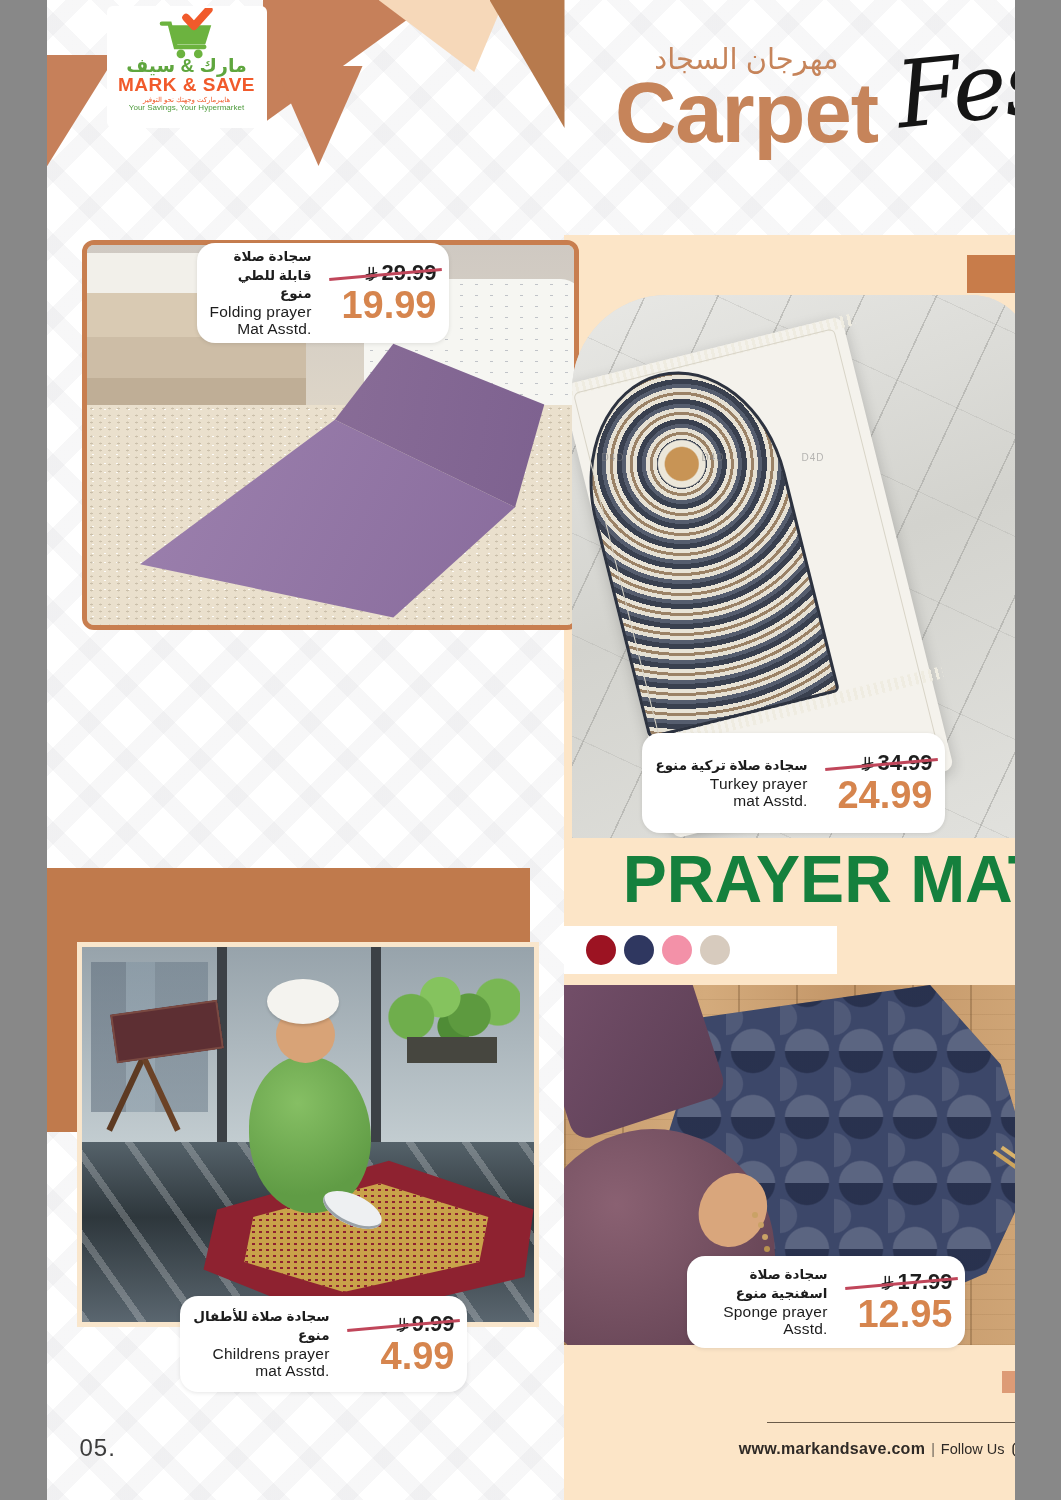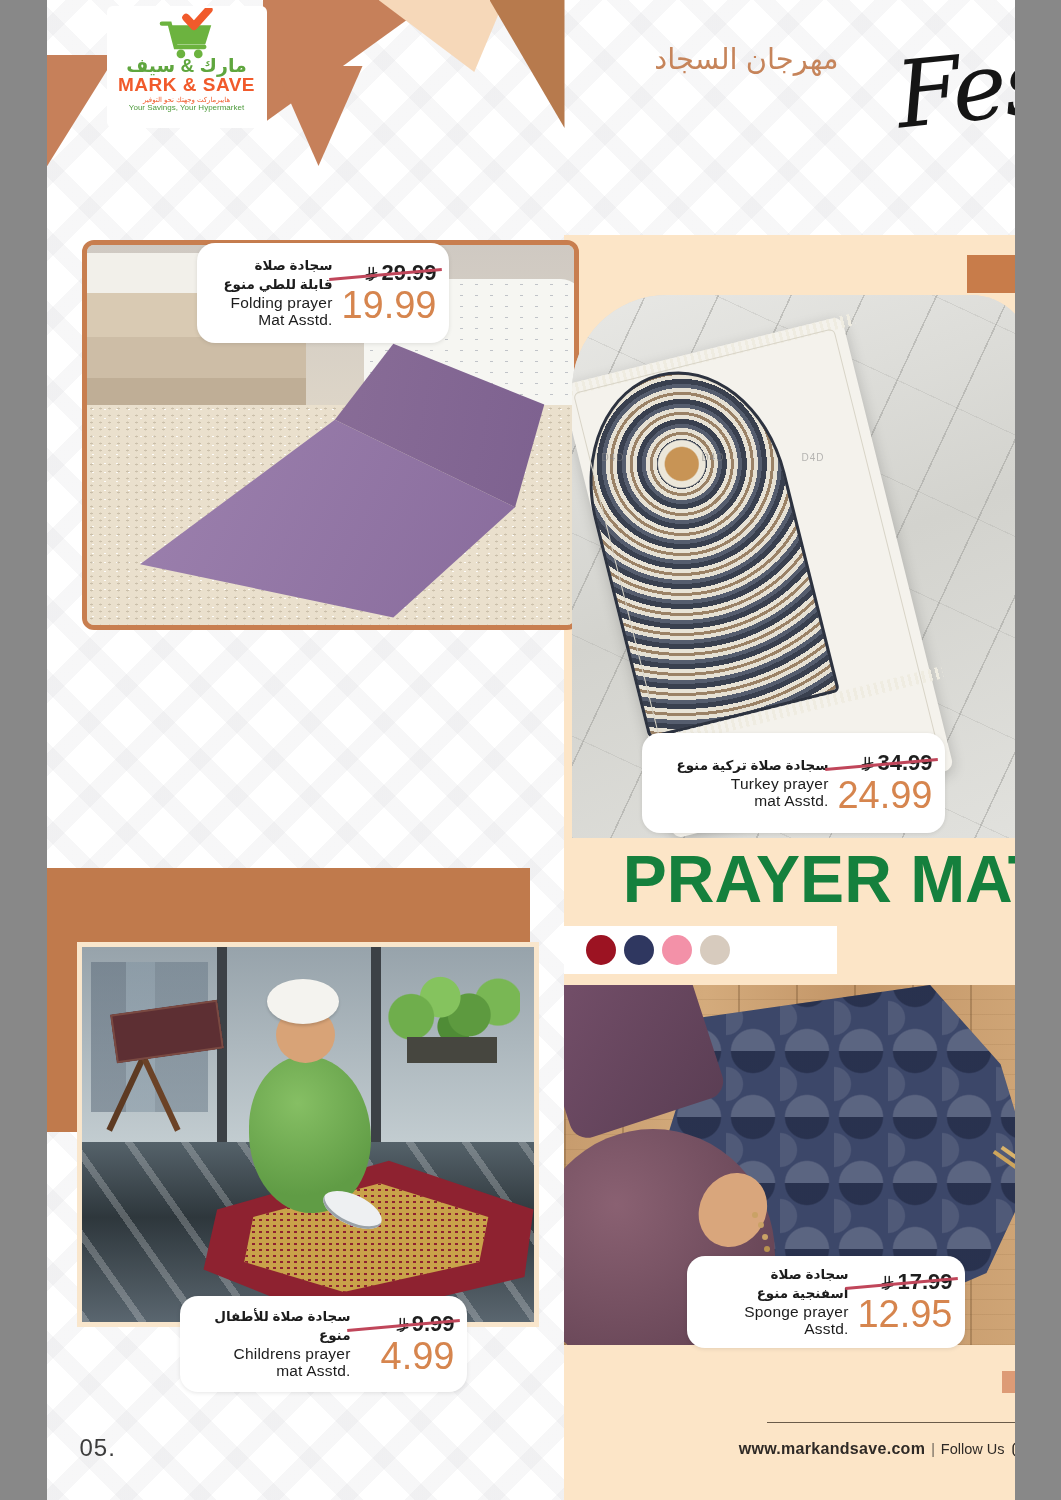--- a/index.html
+++ b/index.html
@@ -34,29 +34,29 @@
   .logo-tag-en{font-size:8px;font-weight:normal;color:#4E9B3C;line-height:1.1;}
 
   
   .title-ar{left:555px;top:42px;width:290px;text-align:center;font-size:29px;color:#C6845A;z-index:3;direction:rtl;}
   .title-carpet{left:550px;top:70px;width:300px;text-align:center;font-size:85px;font-weight:bold;color:#C6845A;line-height:1;z-index:3;letter-spacing:-1px;}
   .title-fest{left:842px;top:36px;width:200px;text-align:center;font-family:"DejaVu Serif",serif;font-style:italic;
        font-size:92px;color:#151515;transform:rotate(-6deg);z-index:3;line-height:1.1;letter-spacing:-3px;}
 
   
   .pill{position:absolute;background:#fff;border-radius:18px;display:flex;align-items:center;justify-content:flex-end;
-        gap:0;padding:8px 12px;box-sizing:border-box;z-index:6;box-shadow:0 1px 4px rgba(0,0,0,.10);}
+        gap:21px;padding:8px 12px;box-sizing:border-box;z-index:6;box-shadow:0 1px 4px rgba(0,0,0,.10);}
   .pill-labels{text-align:right;color:#1c1c1c;flex:1;}
   .pill-labels .ar{font-size:13.5px;font-weight:bold;line-height:1.35;direction:rtl;}
   .pill-labels .en{font-size:15.5px;line-height:1.12;letter-spacing:.2px;}
   .pill-prices{text-align:right;min-width:104px;}
   .price-old{position:relative;display:flex;align-items:center;justify-content:flex-end;gap:3px;
         font-weight:bold;font-size:22px;color:#1e1e1e;line-height:1;}
   .price-old .strike{position:absolute;left:-4px;right:-5px;top:48%;height:2.5px;background:#C0465A;transform:rotate(-5deg);}
-  .price-new{font-size:38px;font-weight:normal;color:#D6854E;line-height:.95;margin-top:3px;}
+  .price-new{font-size:38px;font-weight:bold;color:#D6854E;line-height:.95;margin-top:3px;}
   .cur{display:inline-flex;}
 
   #pill-folding{left:150px;top:243px;width:252px;height:100px;}
   #pill-turkey{left:595px;top:733px;width:303px;height:100px;}
   #pill-children{left:133px;top:1296px;width:287px;height:96px;}
   #pill-sponge{left:640px;top:1256px;width:278px;height:92px;}
 
   
   .intro{left:85px;top:672px;width:362px;font-size:17.5px;line-height:1.52;color:#2d2d2d;
          text-align:justify;z-index:3;margin:0;}
@@ -198,20 +198,21 @@
         <path d="M36 11l9 10L62 2" fill="none" stroke="#F15A2B" stroke-width="9" stroke-linecap="round" stroke-linejoin="round"></path>
       </svg>
     </span>
     <div class="logo-ar" dir="rtl">مارك &amp; سيف</div>
     <div class="logo-en">MARK &amp; SAVE</div>
     <div class="logo-tag-ar" dir="rtl">هايبرماركت وجهتك نحو التوفير</div>
     <div class="logo-tag-en">Your Savings, Your Hypermarket</div>
   </header>
 
   <div class="abs title-ar">مهرجان السجاد</div>
+  <div class="abs title-carpet">Carpet</div>
   <div class="abs title-fest">Fest</div>
 
   <div class="abs photo photo1">
     <div class="p1-wall"></div>
     <div class="p1-dresser"></div>
     <div class="p1-chair"></div>
     <div class="p1-chairleg1"></div>
     <div class="p1-chairleg2"></div>
     <div class="p1-carpet"></div>
     <div class="p1-matflat"></div>

